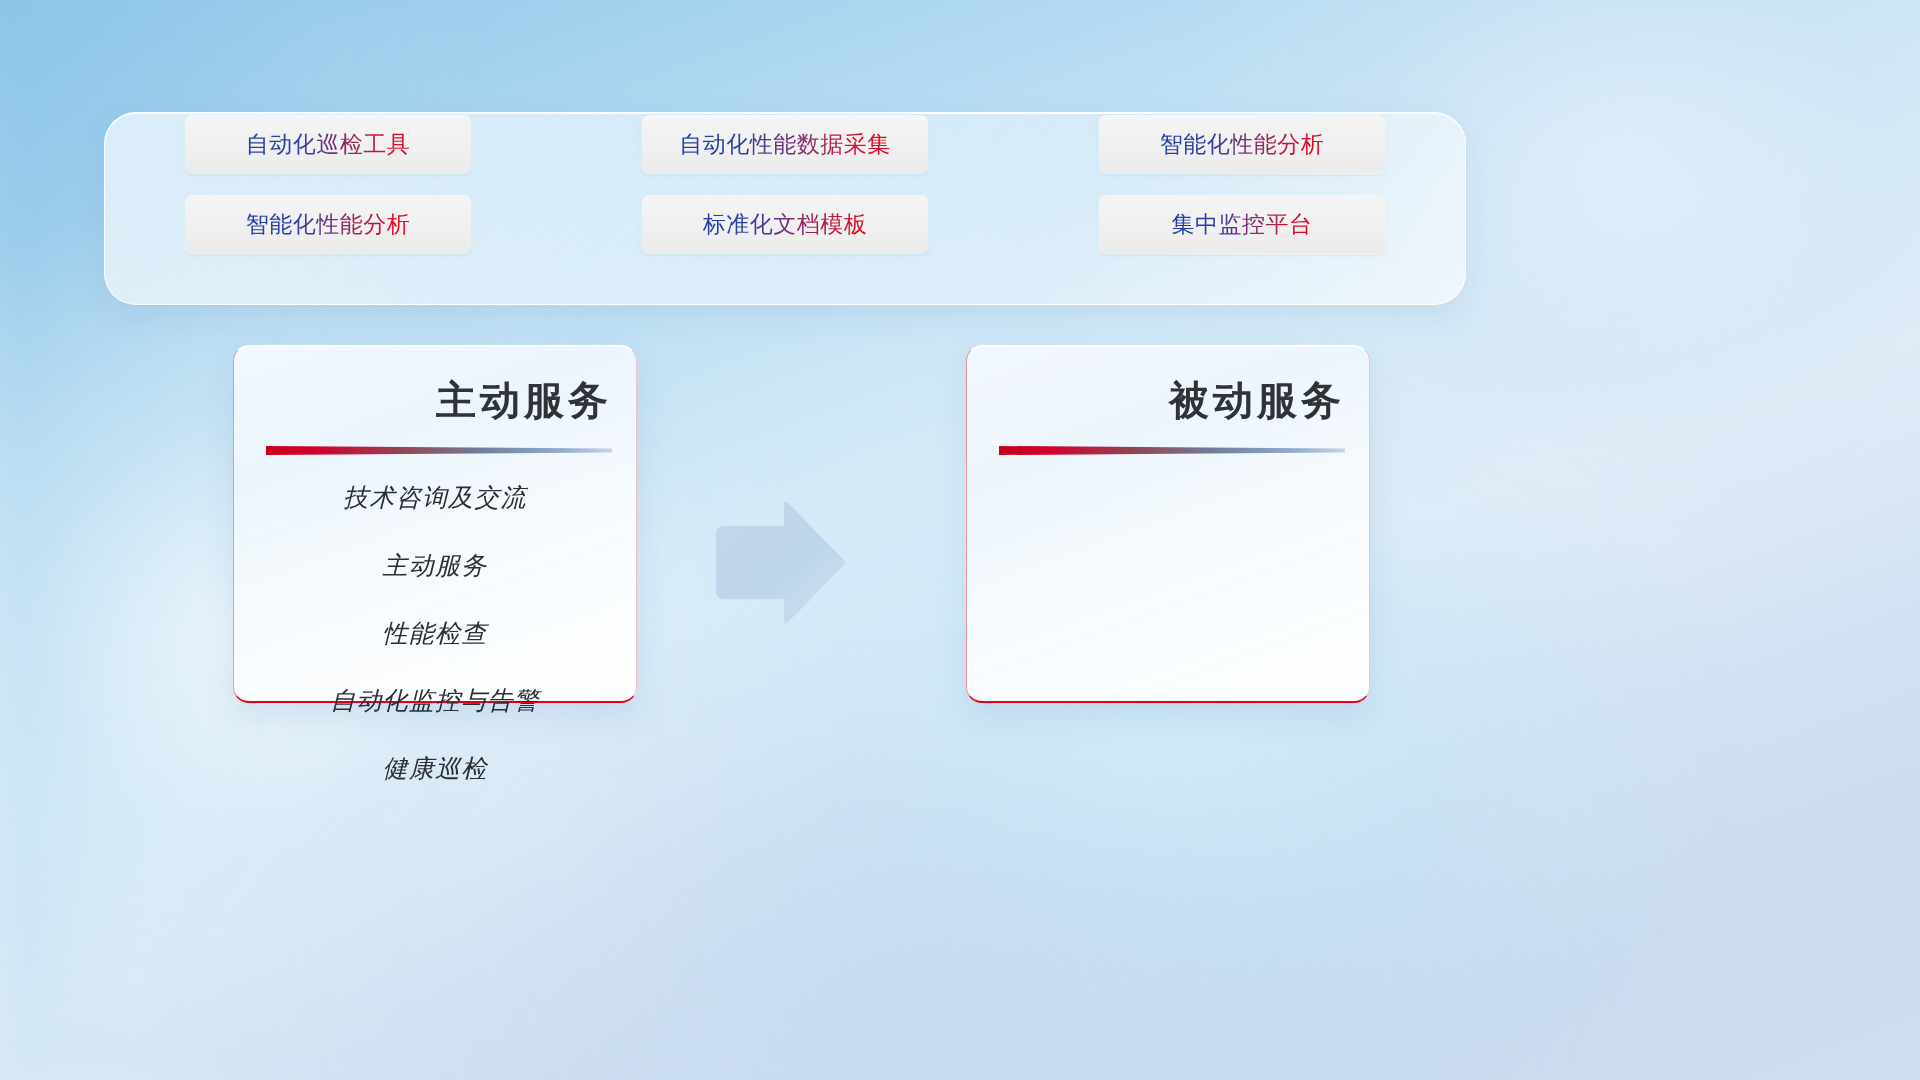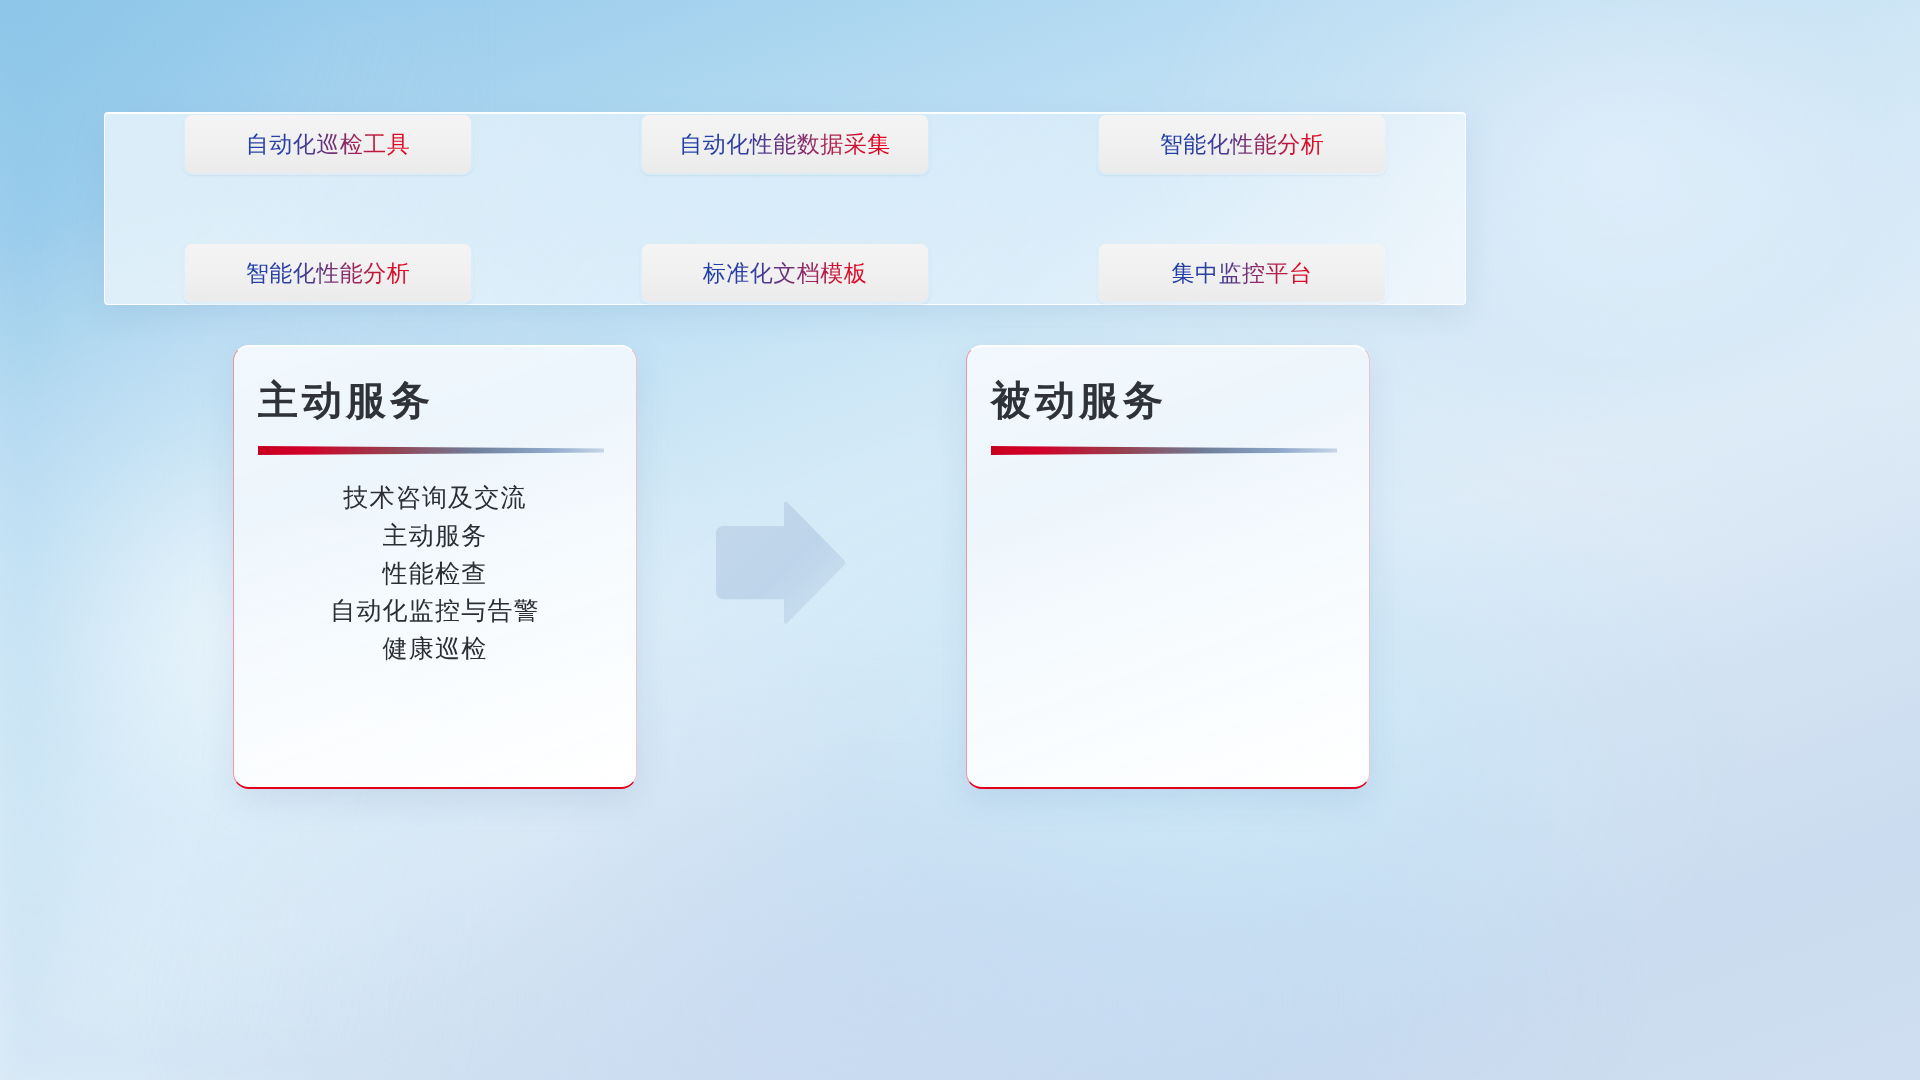--- a/index.html
+++ b/index.html
@@ -82,33 +82,33 @@
     filter: blur(18px);
   }
 
   
   #chips-panel {
     position: absolute;
     left: 104px;
     top: 112px;
     width: 1362px;
     height: 193px;
-    border-radius: 4px;
+    border-radius: 32px;
     border: 1.6px solid rgba(255,255,255,0.92);
     background: linear-gradient(135deg,
         rgba(255,255,255,0.66) 0%,
         rgba(248,252,255,0.52) 40%,
         rgba(242,248,254,0.44) 70%,
         rgba(255,255,255,0.60) 100%);
     box-shadow:
       0 10px 30px rgba(110,150,190,0.16),
       inset 0 1px 0 rgba(255,255,255,0.9);
     display: flex;
     flex-direction: column;
-    justify-content: space-between;
+    justify-content: flex-start;
     padding: 0 78px;
     gap: 18px;
   }
   .chip-row {
     display: flex;
     justify-content: space-between;
     align-items: center;
   }
   .chip {
     width: 290px;
@@ -147,38 +147,38 @@
     color: transparent;
     -webkit-text-fill-color: transparent;
     white-space: nowrap;
   }
 
   
   .service-card {
     position: absolute;
     top: 345px;
     width: 404px;
-    height: 444px;
+    height: 358px;
     border-radius: 16px;
     background: linear-gradient(160deg,
         rgba(244,249,253,0.94) 0%,
         rgba(238,246,252,0.95) 30%,
         rgba(248,251,254,0.97) 62%,
         rgba(255,255,255,0.99) 100%);
     border: 1px solid rgba(255,255,255,0.85);
     border-bottom: 2.5px solid #e3001b;
     border-left: 1.5px solid rgba(226,70,90,0.55);
     border-right: 1.5px solid rgba(226,70,90,0.30);
     box-shadow:
       0 12px 32px rgba(108,146,190,0.18),
       inset 0 1px 0 rgba(255,255,255,0.9);
     padding: 26px 24px 20px;
     display: flex;
     flex-direction: column;
-    align-items: flex-start;
+    align-items: flex-end;
   }
   #card-active  { left: 233px; }
   #card-passive { left: 923px; margin-left: 43px; }
 
   .card-title {
     font-size: 40px;
     font-weight: 700;
     color: #2f3338;
     letter-spacing: 4px;
     line-height: 1.2;
@@ -192,21 +192,22 @@
     position: relative;
   }
   .card-divider svg { display: block; }
 
   .card-items {
     margin-top: 24px;
     width: 100%;
     display: flex;
     flex-direction: column;
     align-items: center;
-    gap: 4px;
+    gap: 34px;
+    font-style: italic;
   }
   .card-item {
     font-size: 25px;
     color: #2b2f34;
     letter-spacing: 1.2px;
     line-height: 1.35;
     white-space: nowrap;
   }
 
   

